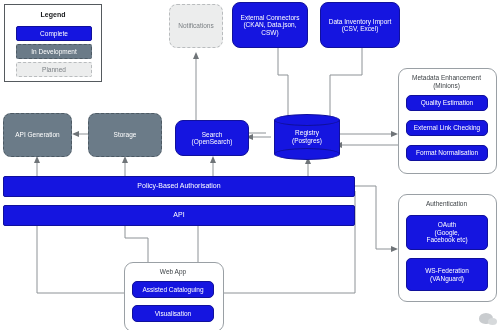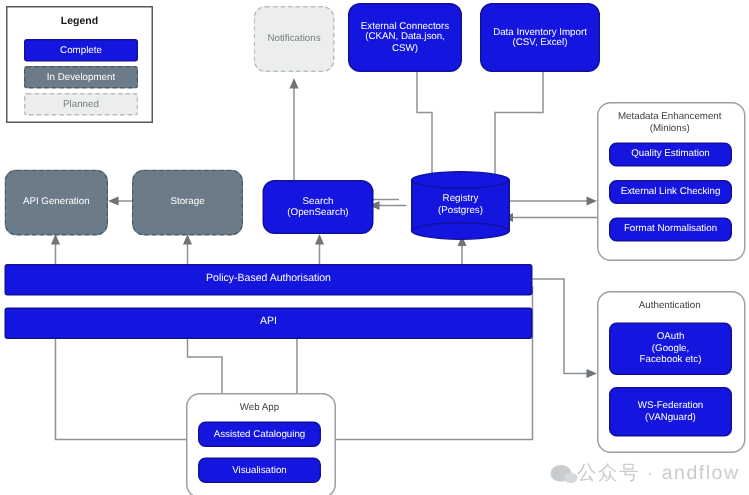--- a/index.html
+++ b/index.html
@@ -246,16 +246,15 @@
   <div class="grouper-title" style="left:124px;top:268px;width:98px;font-size:6.5px;">Web App</div>
   <div class="node complete round" style="left:132px;top:281px;width:82px;height:17px;font-size:6.5px;">
     <span>Assisted Cataloguing</span>
   </div>
   <div class="node complete round" style="left:132px;top:305px;width:82px;height:17px;font-size:6.5px;">
     <span>Visualisation</span>
   </div>
 
   <div id="watermark">
     <span class="wm-ico"></span>
-    <span>公众号 · andflow</span>
   </div>
 
 </div>
 
 </body></html>

